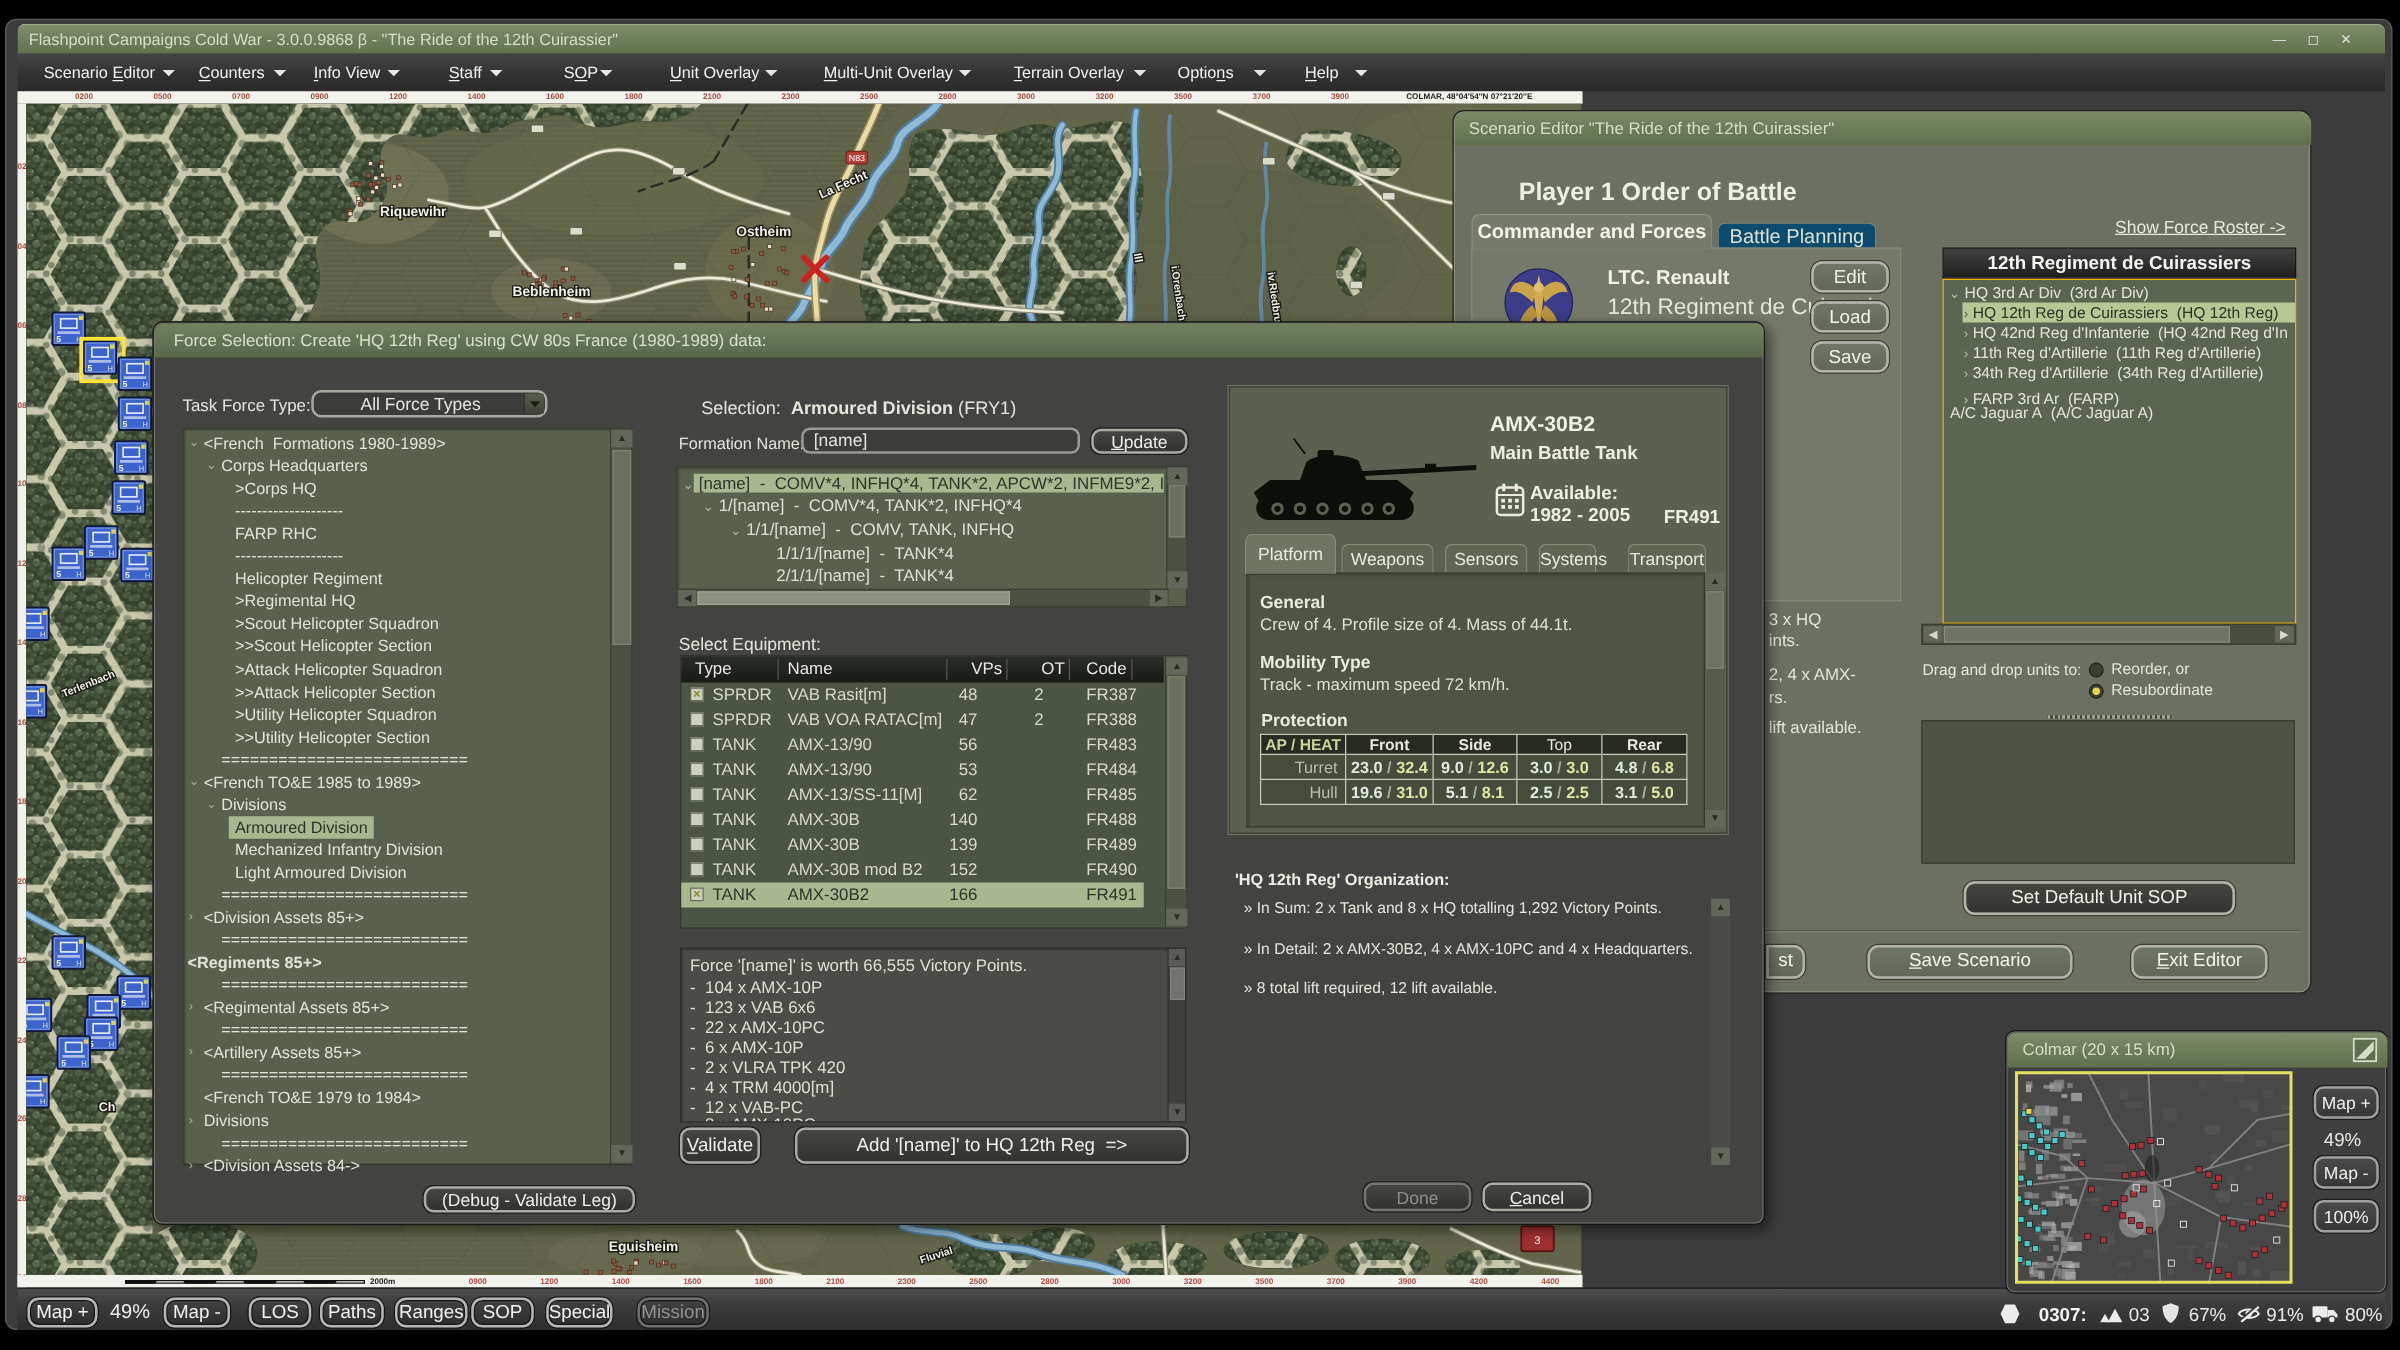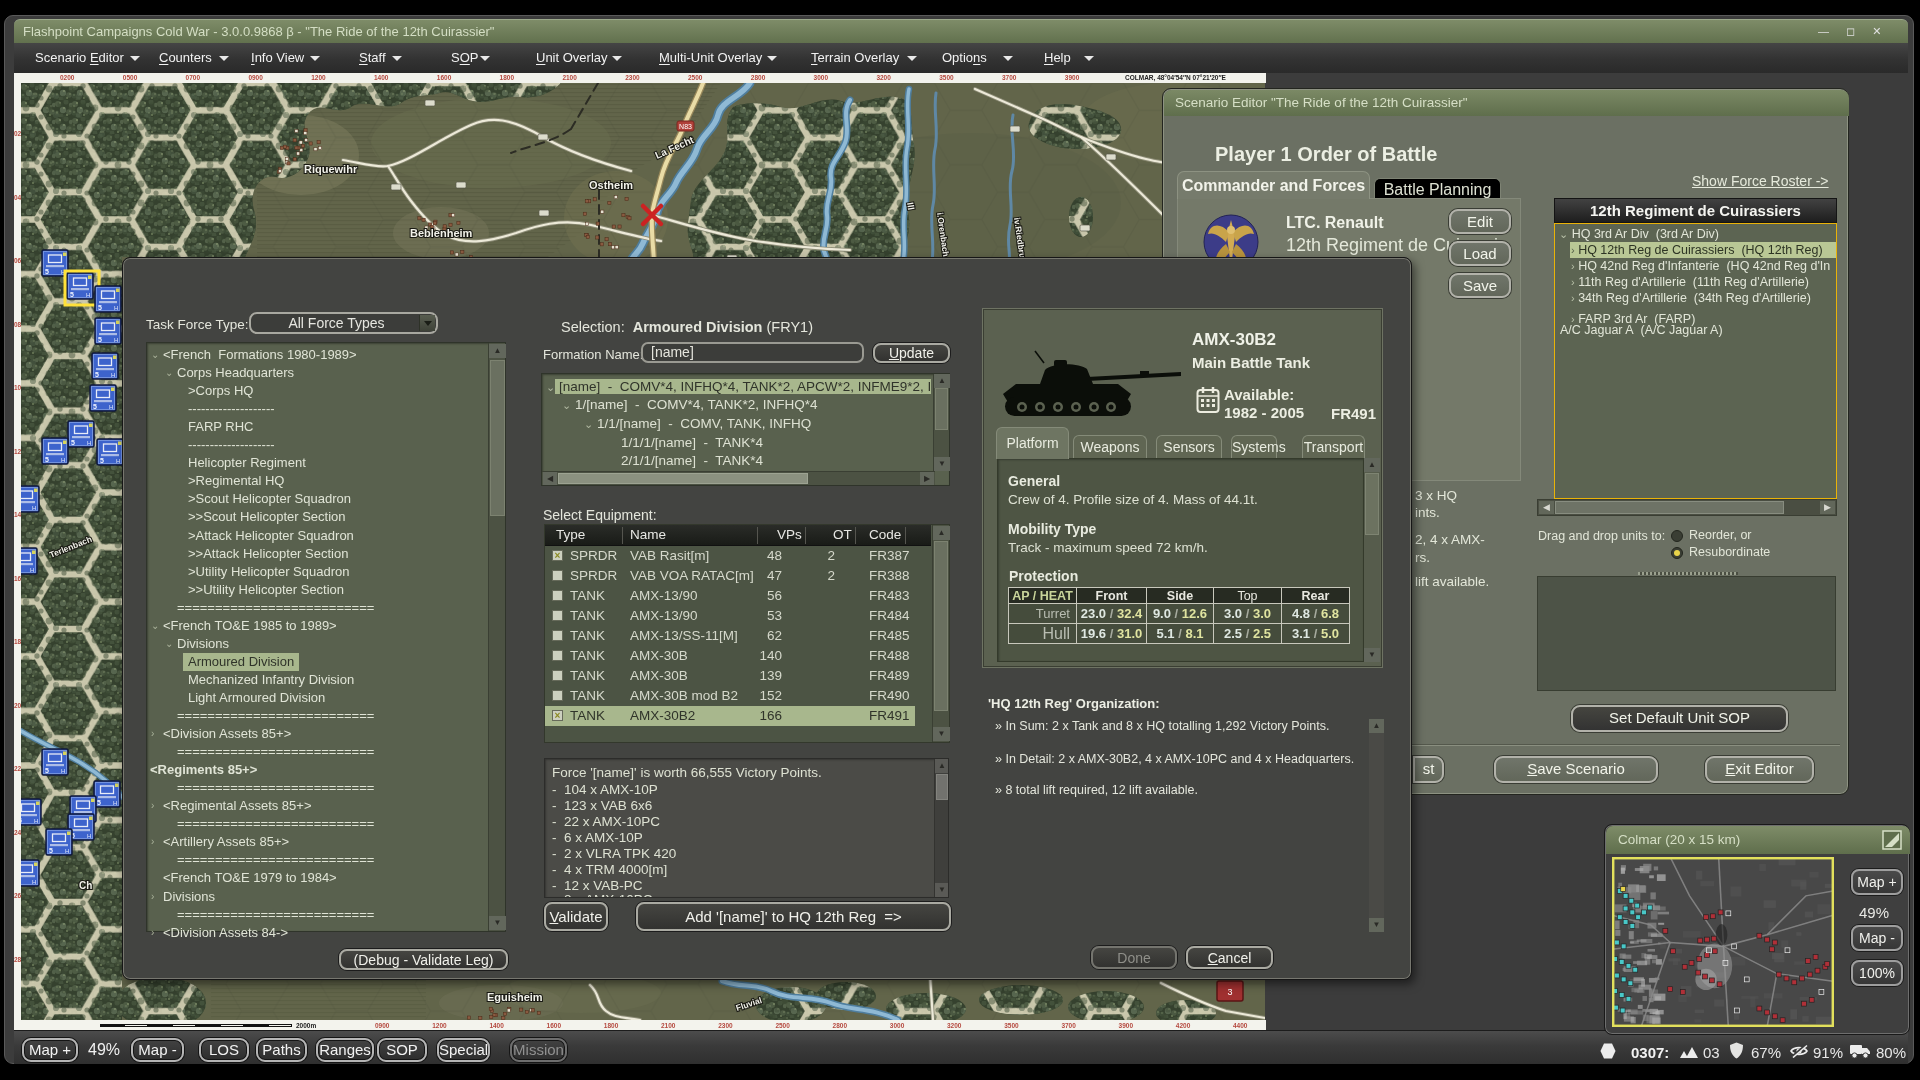--- a/index.html
+++ b/index.html
@@ -448,21 +448,21 @@
       <circle cx="16.5" cy="11.5" r="2.6" fill="#ececec" stroke="#3a3a3a" stroke-width="1"></circle>
     </svg>
 <div class="a" style="left:1876px;top:1044px;font-size:15px;color:#e8e8e8">80%</div>
 </div>
 
 <div class="a" id="scenwin" style="left:1162px;top:88px;width:687px;height:707px;background:#6b7063;border:1px solid #23251f;border-radius:9px;box-shadow:inset 0 0 0 1px #8d9282">
 <div class="a" style="left:1px;top:1px;width:685px;height:26px;background:linear-gradient(#7b8965,#5f6e4c);border-radius:8px 8px 0 0;color:#d6dfc6;font-size:13.5px;line-height:26px;padding-left:11px">Scenario Editor "The Ride of the 12th Cuirassier"</div>
 <div class="a" style="left:52px;top:54px;font-size:20px;font-weight:bold;color:#ecefe3">Player 1 Order of Battle</div>
 
 <div class="a" style="left:14px;top:82px;width:193px;height:28px;background:#767b6c;border:1px solid #8d9282;border-bottom:none;border-radius:7px 7px 0 0;font-size:16px;font-weight:bold;white-space:nowrap;color:#f2f3ea;text-align:center;line-height:27px;z-index:3">Commander and Forces</div>
-<div class="a" style="left:211px;top:89px;width:127px;height:21px;background:#000000;border:1px solid #7e8374;border-bottom:none;border-radius:6px 6px 0 0;font-size:16px;color:#dde1d2;text-align:center;line-height:21px">Battle Planning</div>
+<div class="a" style="left:211px;top:89px;width:127px;height:21px;background:#0c4a6e;border:1px solid #7e8374;border-bottom:none;border-radius:6px 6px 0 0;font-size:16px;color:#dde1d2;text-align:center;line-height:21px">Battle Planning</div>
 <div class="a" style="left:14px;top:109px;width:344px;height:283px;background:#747969;border:1px solid #84897a;z-index:2"></div>
 <div class="a" style="left:529px;top:84px;font-size:14px;color:#e6eadc;text-decoration:underline">Show Force Roster -&gt;</div>
 
 <svg class="a" style="left:37px;top:121px;z-index:3" width="62" height="64" viewBox="0 0 62 64">
 <circle cx="31" cy="32" r="27" fill="#3c3c88"></circle>
 <circle cx="31" cy="32" r="27" fill="none" stroke="#222255" stroke-width="1"></circle>
 <path d="M31,10 L35,26 L31,58 L27,26 Z" fill="#d2ab52"></path>
 <path d="M29,22 C20,12 10,14 8,24 C14,22 20,26 26,32 Z" fill="#c9a44a"></path>
 <path d="M33,22 C42,12 52,14 54,24 C48,22 42,26 36,32 Z" fill="#c9a44a"></path>
 <path d="M26,34 C18,40 14,48 16,56 C22,52 26,46 30,42 Z" fill="#b8933e"></path>
@@ -747,20 +747,21 @@
       </g>
 <rect x="1" y="1" width="227" height="173" fill="none" stroke="#e2e05c" stroke-width="3"></rect>
 </svg>
 <div class="mbtn a" style="left:246px;top:44px;width:52px;height:26px">Map +</div>
 <div class="a" style="left:254px;top:79px;font-size:15px;color:#e8e8e4">49%</div>
 <div class="mbtn a" style="left:246px;top:100px;width:52px;height:26px">Map -</div>
 <div class="mbtn a" style="left:246px;top:135px;width:52px;height:26px">100%</div>
 </div>
 
 <div class="a" id="dlg" style="left:122px;top:257px;width:1290px;height:723px;background:#434441;border:1px solid #161616;border-radius:8px;box-shadow:inset 0 0 0 1px #77776f, 3px 4px 10px rgba(0,0,0,0.5);z-index:6;overflow:hidden">
+<div class="a" style="left:1px;top:1px;width:1288px;height:27px;background:linear-gradient(#72815e,#586749);border-radius:7px 7px 0 0;color:#d8e1c8;font-size:13.5px;line-height:27px;padding-left:15px">Force Selection: Create 'HQ 12th Reg' using CW 80s France (1980-1989) data:</div>
 <div class="dlab a" style="left:23px;top:59px;font-size:13.5px">Task Force Type:</div>
 <div class="a" style="left:126px;top:54px;width:189px;height:22px;background:#3c3d3a;border:2px solid #a8a8a0;border-radius:8px;color:#e6e6e0;font-size:14px;line-height:18px;text-align:center"><span style="margin-right:14px">All Force Types</span><div class="ddb"></div></div>
 <div class="gpanel a" id="ftree" style="left:23px;top:84px;width:360px;height:590px">
       <span class="trr" style="left: 4px; top: 3px; font-size: 10px; color: rgb(170, 178, 154);">⌄</span>
       <div class="trr" style="left: 16px; top: 3px;">&lt;French&nbsp; Formations 1980-1989&gt;</div>
       <span class="trr" style="left: 18px; top: 21.05px; font-size: 10px; color: rgb(170, 178, 154);">⌄</span>
       <div class="trr" style="left: 30px; top: 21.05px;">Corps Headquarters</div>
       <div class="trr" style="left: 41px; top: 39.1px;">&gt;Corps HQ</div>
       <div class="trr" style="left: 41px; top: 57.15px;">--------------------</div>
       <div class="trr" style="left: 41px; top: 75.2px;">FARP RHC</div>
@@ -999,21 +1000,21 @@
           <div class="a" style="left:0px;top:0;width:68px;height:17px;background:#272b22;border:1px solid #c8c8bc;border-right:none;color:#c8d49a;font-size:12.5px;font-weight:bold;text-align:center;line-height:16px">AP / HEAT</div>
           <div class="a" style="left:68px;top:0;width:70px;height:17px;background:#272b22;border:1px solid #c8c8bc;border-right:none;color:#e8e8e0;font-size:12.5px;font-weight:bold;text-align:center;line-height:16px">Front</div>
           <div class="a" style="left:138px;top:0;width:67px;height:17px;background:#272b22;border:1px solid #c8c8bc;border-right:none;color:#e8e8e0;font-size:12.5px;font-weight:bold;text-align:center;line-height:16px">Side</div>
           <div class="a" style="left:205px;top:0;width:68px;height:17px;background:#272b22;border:1px solid #c8c8bc;border-right:none;color:#e8e8e0;font-size:12.5px;font-weight:normal;text-align:center;line-height:16px">Top</div>
           <div class="a" style="left:273px;top:0;width:69px;height:17px;background:#272b22;border:1px solid #c8c8bc;border-right:none;border-right:1px solid #c8c8bc;color:#e8e8e0;font-size:12.5px;font-weight:bold;text-align:center;line-height:16px">Rear</div>
           <div class="a" style="left:0;top:17px;width:68px;height:20px;background:#454c3c;border:1px solid #c8c8bc;border-top:none;border-right:none;color:#b9bdb2;font-size:13px;text-align:right;line-height:19px;padding-right:6px">Turret</div>
           <div class="a" style="left:68px;top:17px;width:70px;height:20px;background:#454c3c;border:1px solid #c8c8bc;border-top:none;border-right:none;font-size:13px;font-weight:bold;text-align:center;line-height:19px"><span style="color:#dfe8e2">23.0</span><span style="color:#a8aca0"> / </span><span style="color:#e0e4a0">32.4</span></div>
           <div class="a" style="left:138px;top:17px;width:67px;height:20px;background:#454c3c;border:1px solid #c8c8bc;border-top:none;border-right:none;font-size:13px;font-weight:bold;text-align:center;line-height:19px"><span style="color:#dfe8e2">9.0</span><span style="color:#a8aca0"> / </span><span style="color:#e0e4a0">12.6</span></div>
           <div class="a" style="left:205px;top:17px;width:68px;height:20px;background:#454c3c;border:1px solid #c8c8bc;border-top:none;border-right:none;font-size:13px;font-weight:bold;text-align:center;line-height:19px"><span style="color:#dfe8e2">3.0</span><span style="color:#a8aca0"> / </span><span style="color:#e0e4a0">3.0</span></div>
           <div class="a" style="left:273px;top:17px;width:69px;height:20px;background:#454c3c;border:1px solid #c8c8bc;border-top:none;font-size:13px;font-weight:bold;text-align:center;line-height:19px"><span style="color:#dfe8e2">4.8</span><span style="color:#a8aca0"> / </span><span style="color:#e0e4a0">6.8</span></div>
-          <div class="a" style="left:0;top:37px;width:68px;height:20px;background:#454c3c;border:1px solid #c8c8bc;border-top:none;border-right:none;color:#b9bdb2;font-size:16px;text-align:right;line-height:19px;padding-right:6px">Hull</div>
+          <div class="a" style="left:0;top:37px;width:68px;height:20px;background:#454c3c;border:1px solid #c8c8bc;border-top:none;border-right:none;color:#b9bdb2;font-size:13px;text-align:right;line-height:19px;padding-right:6px">Hull</div>
           <div class="a" style="left:68px;top:37px;width:70px;height:20px;background:#454c3c;border:1px solid #c8c8bc;border-top:none;border-right:none;font-size:13px;font-weight:bold;text-align:center;line-height:19px"><span style="color:#dfe8e2">19.6</span><span style="color:#a8aca0"> / </span><span style="color:#e0e4a0">31.0</span></div>
           <div class="a" style="left:138px;top:37px;width:67px;height:20px;background:#454c3c;border:1px solid #c8c8bc;border-top:none;border-right:none;font-size:13px;font-weight:bold;text-align:center;line-height:19px"><span style="color:#dfe8e2">5.1</span><span style="color:#a8aca0"> / </span><span style="color:#e0e4a0">8.1</span></div>
           <div class="a" style="left:205px;top:37px;width:68px;height:20px;background:#454c3c;border:1px solid #c8c8bc;border-top:none;border-right:none;font-size:13px;font-weight:bold;text-align:center;line-height:19px"><span style="color:#dfe8e2">2.5</span><span style="color:#a8aca0"> / </span><span style="color:#e0e4a0">2.5</span></div>
           <div class="a" style="left:273px;top:37px;width:69px;height:20px;background:#454c3c;border:1px solid #c8c8bc;border-top:none;font-size:13px;font-weight:bold;text-align:center;line-height:19px"><span style="color:#dfe8e2">3.1</span><span style="color:#a8aca0"> / </span><span style="color:#e0e4a0">5.0</span></div>
         </div>
 </div>
 <div class="a" style="left:380px;top:148px;width:16px;height:204px;background:#565c4c">
 <div class="sbarr" style="top:0;width:16px">▲</div>
         <div class="sbarr" style="bottom:0;width:16px">▼</div>
 <div class="a" style="left:1px;top:15px;width:14px;height:62px;background:#6c7260;border:1px solid #7e8472"></div>

